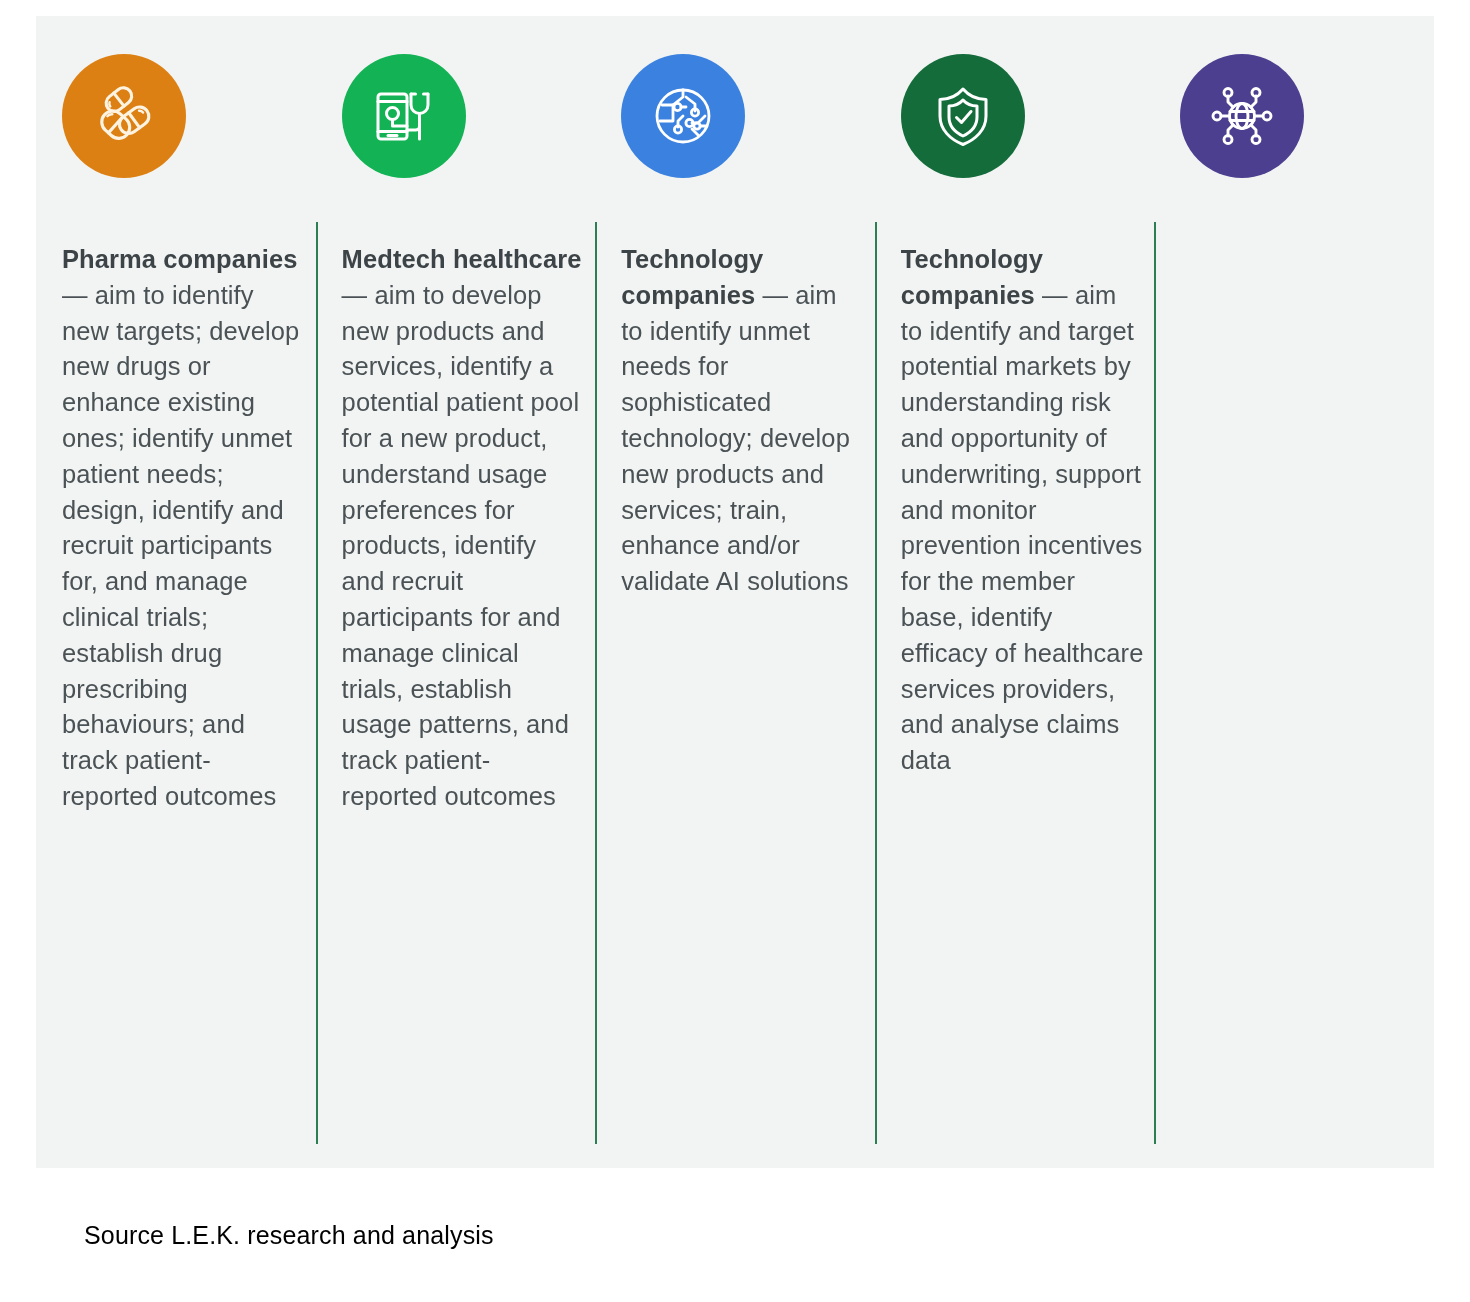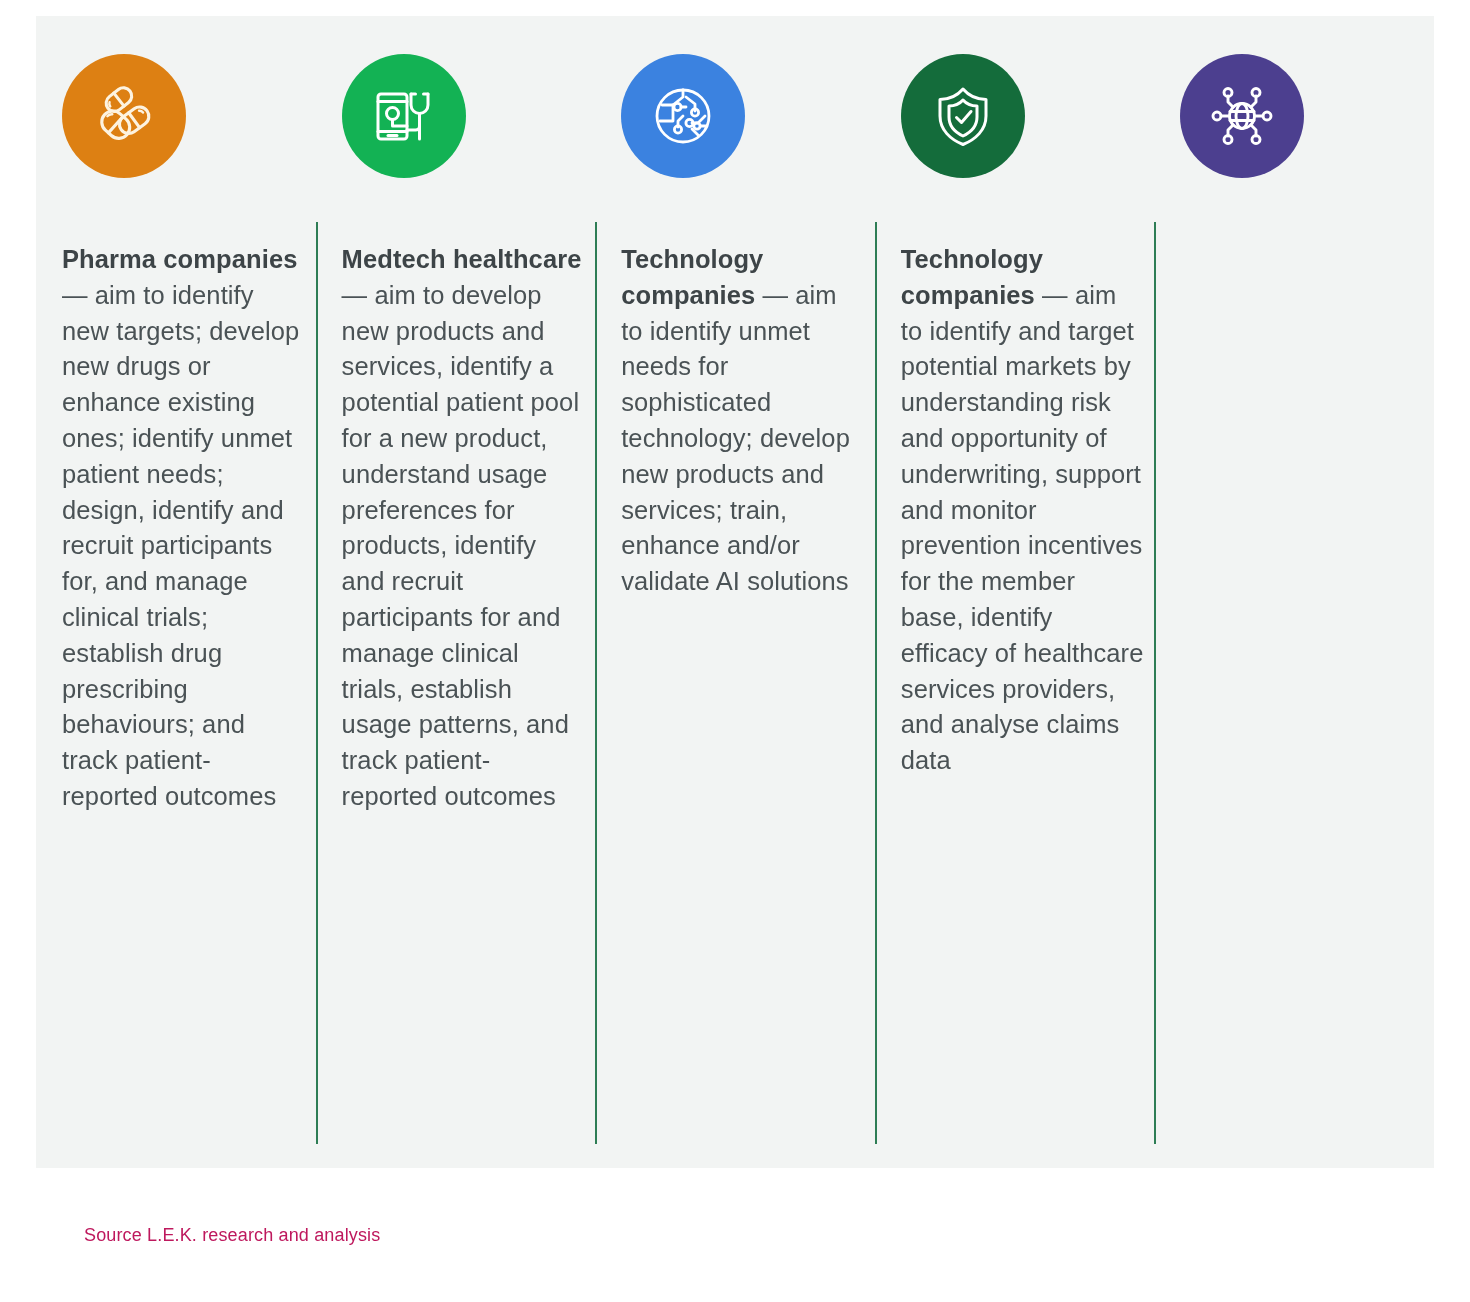--- a/index.html
+++ b/index.html
@@ -97,23 +97,23 @@
     color: #4a5255;
   }
   .col-text {
     font-weight: normal;
   }
 
   .source {
     position: absolute;
     left: 84px;
     top: 1222px;
-    font-size: 18px;
+    font-size: 25px;
     line-height: 26px;
-    color: #be185d;
+    color: #000000;
     letter-spacing: 0.15px;
   }
 </style>
 </head>
 <body>
 
 <div class="page">
 
   <div class="panel">
     <div class="columns">

